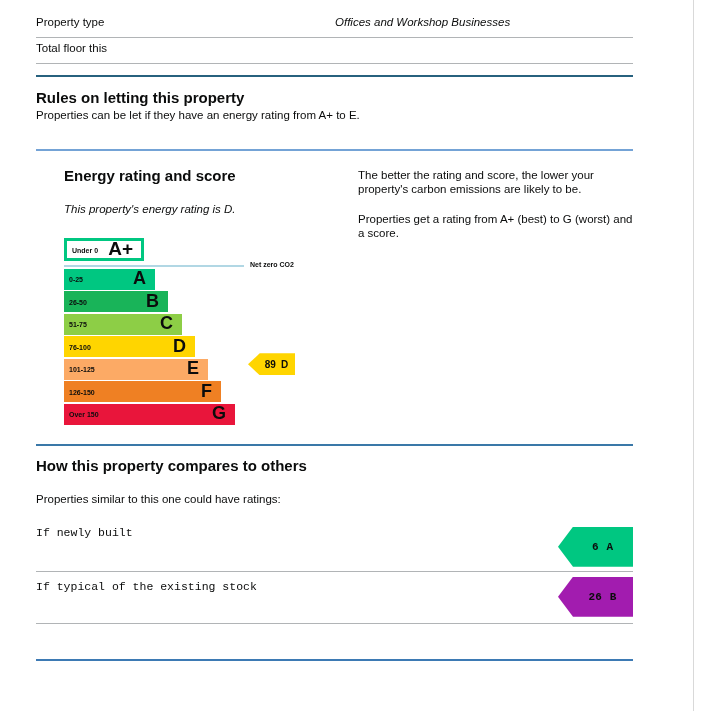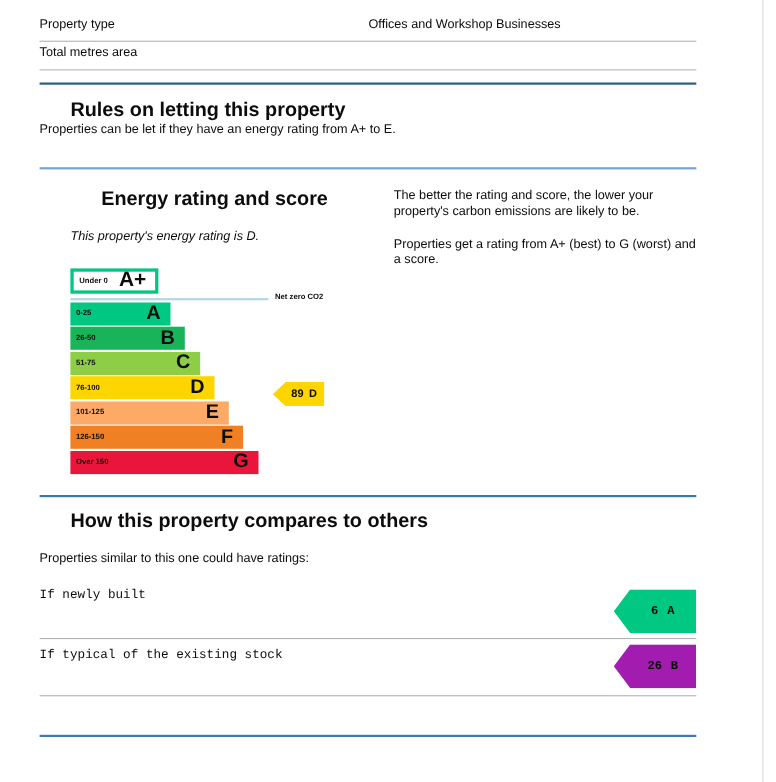--- a/index.html
+++ b/index.html
@@ -6,29 +6,29 @@
   html, body { background: #ffffff; }
   body { font-family: "Liberation Sans", sans-serif; color: #0b0c0c; }
   .page { position: relative; width: 705px; height: 711px; background: #fff; overflow: hidden; }
   .page-edge { position: absolute; top: 0; left: 693px; width: 1px; height: 711px; background: #d9d9d9; }
   .content { position: absolute; left: 36px; top: 0; width: 597px; }
 
   
   .kv-table { margin-top: 12px; width: 100%; }
   .kv-row { display: flex; padding: 4px 0 7px 0; border-bottom: 1px solid #b1b4b6; font-size: 11.5px; line-height: 1.2; }
   .kv-label { width: 299px; flex: none; }
-  .kv-value { flex: 1; }
+  .kv-value { flex: 1; font-style: italic; }
 
   .hr-blue { height: 2px; width: 100%; border: 0; }
   .hr-1 { margin-top: 11px; }
   .hr-2 { margin-top: 27px; }
   .hr-3 { margin-top: 14px; }
   .hr-4 { margin-top: 35px; }
 
-  h2 { font-size: 18px; font-weight: bold; line-height: 1; margin-left: 28px; }
+  h2 { font-size: 15px; font-weight: bold; line-height: 1; }
   .h-rules { margin-top: 13px; }
   p.body { font-size: 11.5px; line-height: 1.25; }
   .p-rules { margin-top: 3px; }
 
   
   .energy-cols { display: flex; margin-top: 17px; }
   .energy-left { width: 322px; flex: none; padding-left: 28px; }
   .energy-right { width: 280px; flex: none; }
   .energy-right p.body + p.body { margin-top: 15px; }
   .p-rating { margin-top: 19px; font-style: italic; }
@@ -61,21 +61,21 @@
 <div class="page">
   <div class="page-edge"></div>
   <div class="content">
 
     <div class="kv-table">
       <div class="kv-row">
         <span class="kv-label">Property type</span>
         <span class="kv-value">Offices and Workshop Businesses</span>
       </div>
       <div class="kv-row">
-        <span class="kv-label">Total metres area</span>
+        <span class="kv-label">Total floor this</span>
       </div>
     </div>
 
     <div class="hr-blue hr-1" style="background: rgb(39, 97, 126);"></div>
 
     <h2 class="h-rules">Rules on letting this property</h2>
     <p class="body p-rules">Properties can be let if they have an energy rating from A+ to E.</p>
 
     <div class="hr-blue hr-2" style="background: rgb(116, 163, 214);"></div>
 
@@ -111,21 +111,21 @@
             <div class="band" style="top: 143px; width: 157px; height: 21px; background: rgb(239, 128, 35);">
               <span class="band-range">126-150</span>
               <span class="band-letter">F</span>
             </div>
             <div class="band" style="top: 165.5px; width: 171px; height: 21px; background: rgb(233, 21, 59);">
               <span class="band-range">Over 150</span>
               <span class="band-letter">G</span>
             </div>
             <div class="netzero-line" style="background: rgb(177, 215, 228);"></div>
             <span class="netzero-label">Net zero CO2</span>
-            <div class="score-arrow" style="background: rgb(255, 213, 0); top: 103px;">
+            <div class="score-arrow" style="background: rgb(255, 213, 0); top: 115px;">
               <span>89</span>
               <span>D</span>
             </div>
           </div>
       </div>
       <div class="energy-right">
         <p class="body">The better the rating and score, the lower your property's carbon emissions are likely to be.</p>
         <p class="body">Properties get a rating from A+ (best) to G (worst) and a score.</p>
       </div>
     </div>

